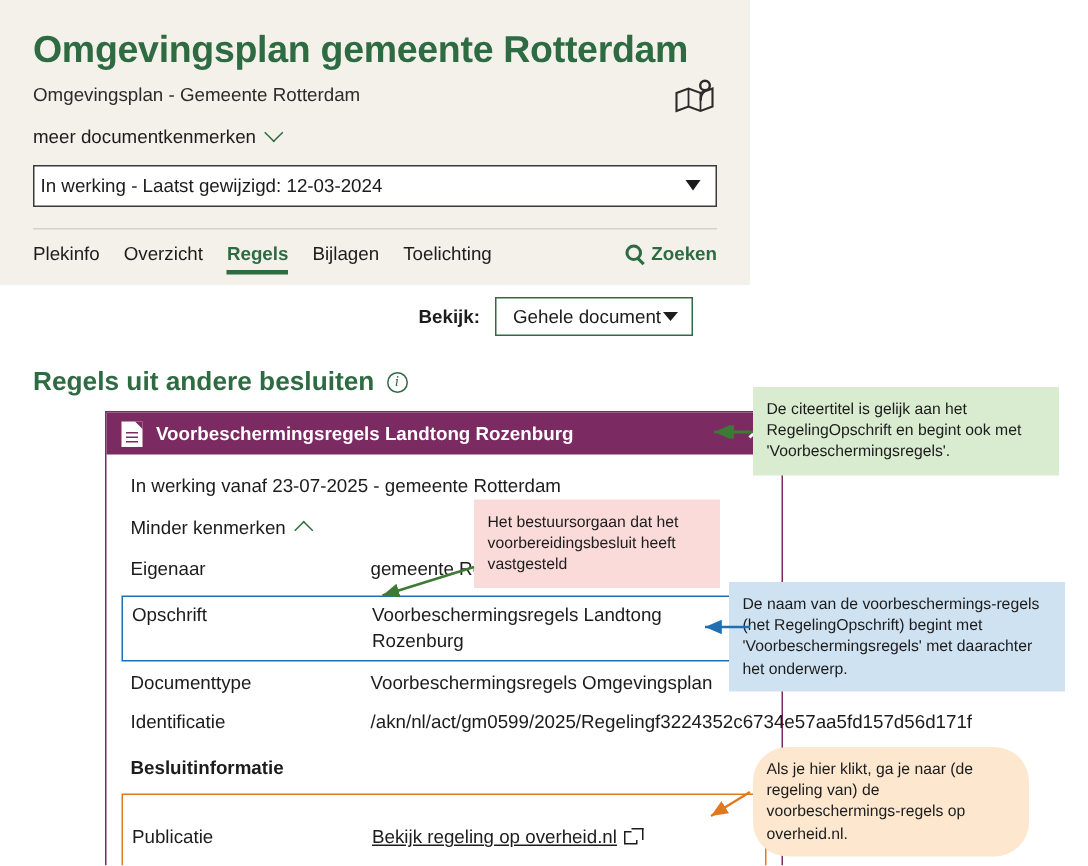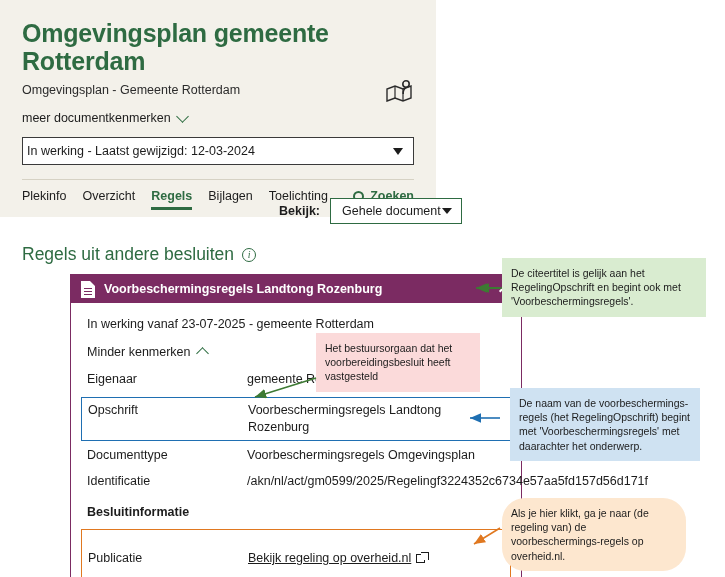--- a/index.html
+++ b/index.html
@@ -14,21 +14,21 @@
     position: relative;
     width: 725px; height: 577px;
     overflow: hidden;
     background: #ffffff;
   }
 
   
   .doc-panel {
     position: absolute;
     left: 0; top: 0;
-    width: 436px;
+    width: 500px;
     background: #f3f1ea;
     padding: 14px 22px 0 22px;
   }
   .doc-title {
     font-size: 25px;
     font-weight: bold;
     color: #2e6b42;
     letter-spacing: -0.2px;
     margin: 6px 0 8px 0;
     line-height: 1.1;
@@ -156,21 +156,21 @@
   
   .section-head {
     position: absolute;
     left: 22px; top: 244px;
     display: flex;
     align-items: center;
     gap: 8px;
   }
   .section-head .txt {
     font-size: 17.5px;
-    font-weight: normal;
+    font-weight: bold;
     color: #2e6b42;
   }
   .info-circle {
     width: 14px; height: 14px;
     border: 1.4px solid #2e6b42;
     border-radius: 50%;
     color: #2e6b42;
     font-size: 10px;
     font-style: italic;
     line-height: 12px;
@@ -389,21 +389,21 @@
           <a class="link" href="#">Bekijk regeling op overheid.nl</a><span class="ext-glyph"></span>
         </div>
       </div>
     </div>
   </div>
 
   <div class="callout green" style="left:502px; top:258px; width:204px;">De citeertitel is gelijk aan het RegelingOpschrift en begint ook met 'Voorbeschermingsregels'.</div>
 
   <div class="callout pink" style="left:316px; top:333px; width:164px;">Het bestuursorgaan dat het voorbereidingsbesluit heeft vastgesteld</div>
 
-  <div class="callout blue" style="left:510px; top:388px; width:190px;">De naam van de voorbeschermings-regels (het RegelingOpschrift) begint met 'Voorbeschermingsregels' met daarachter het onderwerp.</div>
+  <div class="callout blue" style="left:486px; top:388px; width:224px;">De naam van de voorbeschermings-regels (het RegelingOpschrift) begint met 'Voorbeschermingsregels' met daarachter het onderwerp.</div>
 
   <div class="callout orange" style="left:502px; top:498px; width:184px;border-radius:23px;">Als je hier klikt, ga je naar (de regeling van) de voorbeschermings-regels op overheid.nl.</div>
 
   <svg class="overlay">
     <defs>
       <marker id="ag" markerWidth="8" markerHeight="8" refX="7" refY="3" orient="auto">
         <path d="M0,0 L7,3 L0,6 z" fill="#3d7a33"></path>
       </marker>
       <marker id="ab" markerWidth="8" markerHeight="8" refX="7" refY="3" orient="auto">
         <path d="M0,0 L7,3 L0,6 z" fill="#1f6fb2"></path>

